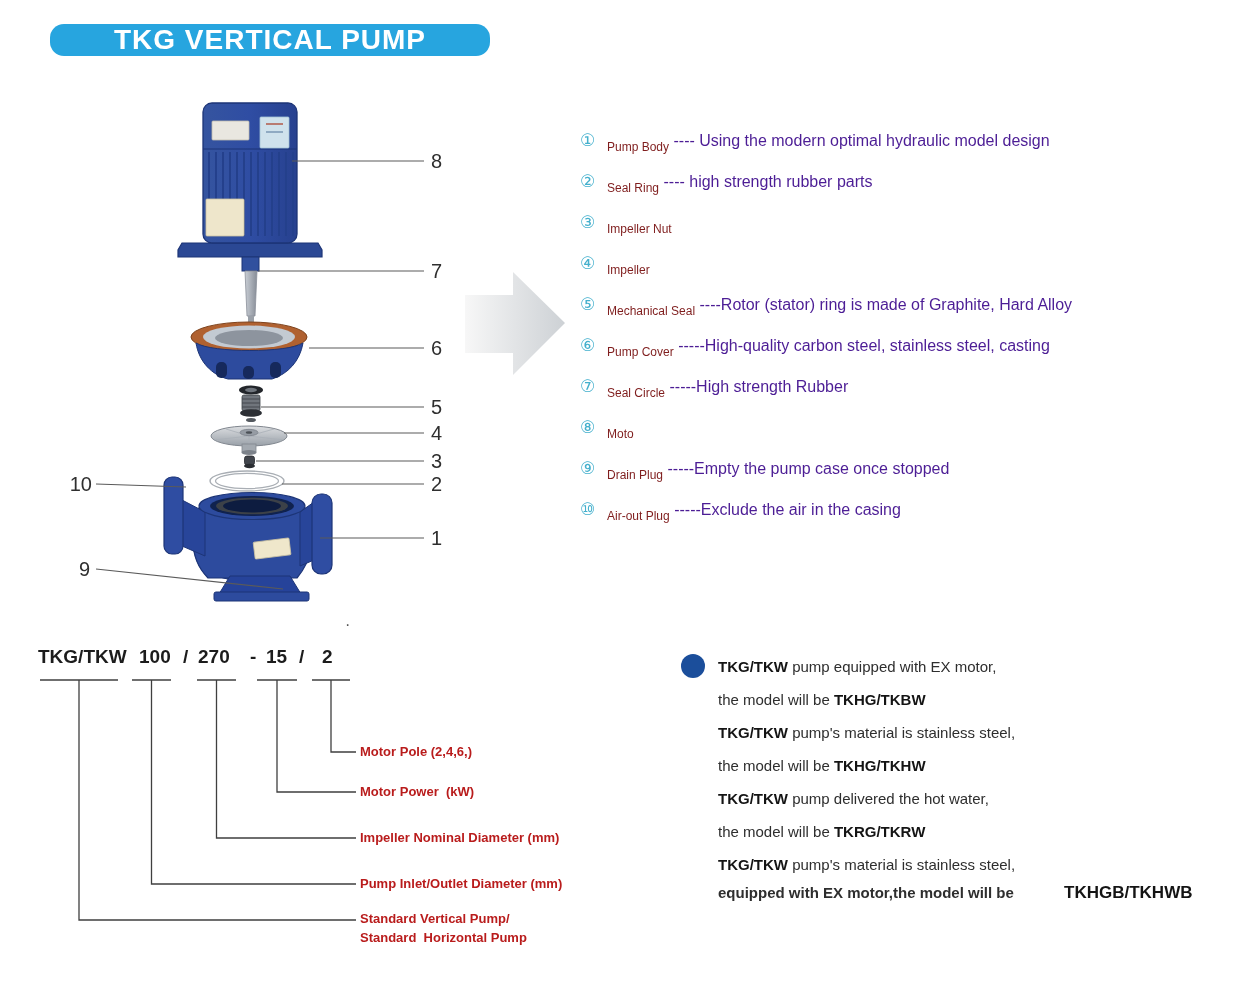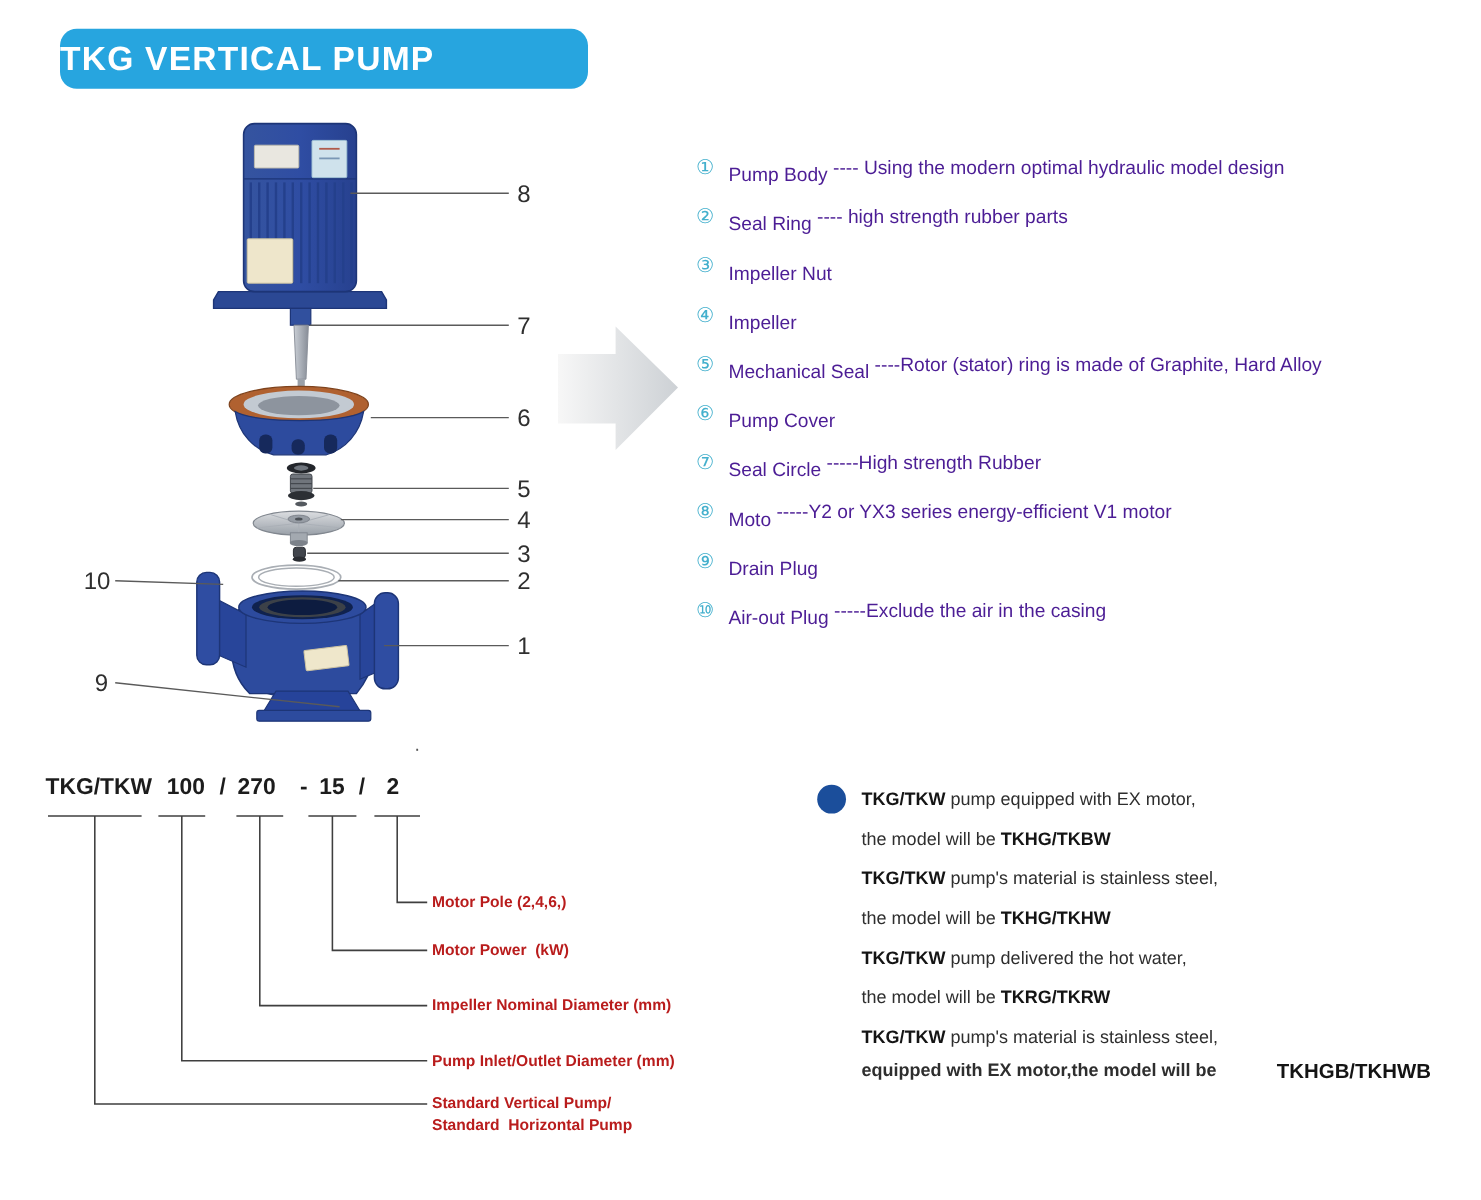--- a/index.html
+++ b/index.html
@@ -2,39 +2,39 @@
 <html><head>
 <meta charset="utf-8">
 <style>
   html,body{margin:0;padding:0;background:#ffffff;}
   .page{
     position:relative;width:1234px;height:1000px;background:#ffffff;
     font-family:"Liberation Sans", sans-serif;overflow:hidden;
   }
   
   .banner{
-    position:absolute;left:50px;top:24px;width:440px;height:50px;
+    position:absolute;left:50px;top:24px;width:440px;height:32px;
     background:#27a5df;border-radius:14px;
-    display:flex;align-items:center;
+    display:flex;align-items:center;justify-content:center;
   }
   .banner-text{
     color:#ffffff;font-size:28px;font-weight:bold;letter-spacing:1px;
   }
   
   .scene{position:absolute;left:0;top:85px;width:580px;height:535px;}
   .callout-line{stroke:#5a5a5a;stroke-width:1.2;fill:none;}
   .callout-num{font-family:"Liberation Sans",sans-serif;font-size:20px;fill:#2f2f2f;}
   
   .parts{position:absolute;left:580px;top:128px;width:654px;}
   .part-row{display:flex;align-items:center;height:25px;margin-bottom:16px;}
   .pnum{
     width:27px;flex:0 0 27px;font-family:"DejaVu Sans",sans-serif;
     font-size:17px;color:#44b0cd;line-height:25px;
   }
-  .pname{font-size:16px;color:#4c1d95;white-space:pre;margin-top:12px;}
+  .pname{font-size:12px;color:#7f1d1d;white-space:pre;margin-top:12px;}
   .pdesc{font-size:16px;color:#4c1d95;white-space:pre;}
   
   .nomen-svg{position:absolute;left:0;top:630px;width:620px;height:370px;}
   .nomen-line{stroke:#3f3f3f;stroke-width:1.3;fill:none;}
   .mseg{
     position:absolute;top:646px;height:22px;font-size:19px;font-weight:bold;
     color:#1c1c1c;white-space:pre;
   }
   .nlabel{
     position:absolute;left:360px;font-size:13px;font-weight:600;color:#b91c1c;
@@ -215,34 +215,35 @@
       <span class="pname">Impeller</span>
     </div>
     <div class="part-row">
       <span class="pnum">⑤</span>
       <span class="pname">Mechanical Seal</span>
       <span class="pdesc"> ----Rotor (stator) ring is made of Graphite, Hard Alloy</span>
     </div>
     <div class="part-row">
       <span class="pnum">⑥</span>
       <span class="pname">Pump Cover</span>
+      <span class="pdesc"> -----High-quality carbon steel, stainless steel, casting</span>
     </div>
     <div class="part-row">
       <span class="pnum">⑦</span>
       <span class="pname">Seal Circle</span>
       <span class="pdesc"> -----High strength Rubber</span>
     </div>
     <div class="part-row">
       <span class="pnum">⑧</span>
       <span class="pname">Moto</span>
-      <span class="pdesc"> -----Y2 or YX3 series energy-efficient V1 motor</span>
     </div>
     <div class="part-row">
       <span class="pnum">⑨</span>
       <span class="pname">Drain Plug</span>
+      <span class="pdesc"> -----Empty the pump case once stopped</span>
     </div>
     <div class="part-row">
       <span class="pnum">⑩</span>
       <span class="pname">Air-out Plug</span>
       <span class="pdesc"> -----Exclude the air in the casing</span>
     </div>
   </div>
 
   <span class="stray">·</span>
   <span class="mseg" style="left:38px">TKG/TKW</span>

